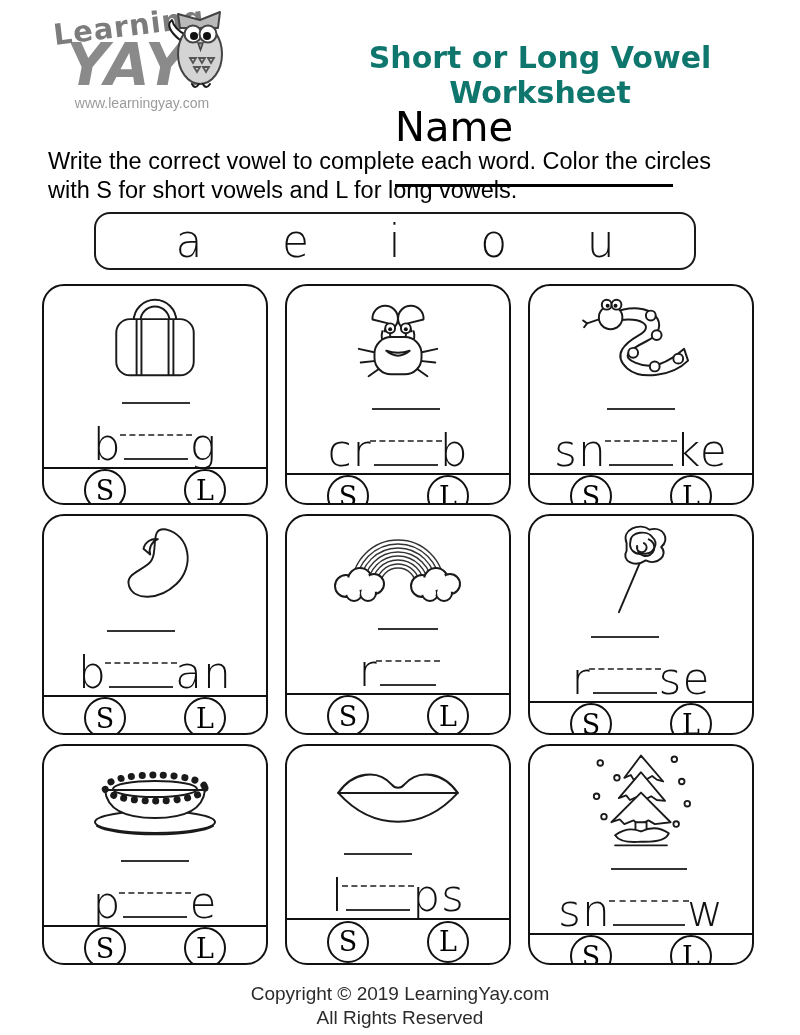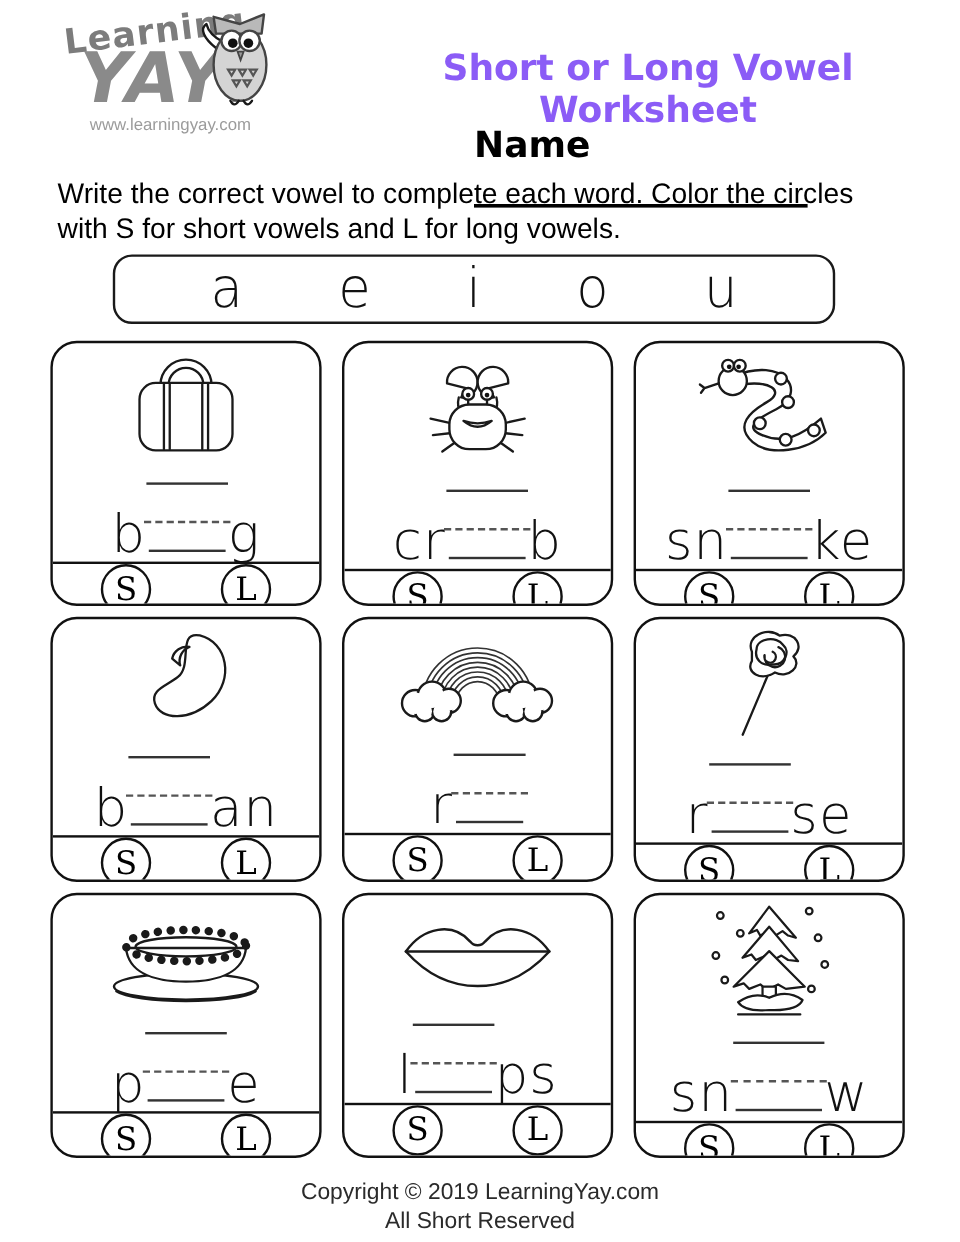--- a/index.html
+++ b/index.html
@@ -21,26 +21,26 @@
   }
   .logo-line2 {
     font-family:"DejaVu Sans", sans-serif; font-weight:900; font-style:italic; font-size:58px;
     color:#8a8a8a; display:block; line-height:0.95; letter-spacing:2px; margin-top:-4px;
   }
   .logo-url { font-size:14px; color:#9b9b9b; display:block; margin-top:2px; }
   .owl { position:absolute; left:158px; top:2px; width:72px; height:92px; }
 
   .page-title {
     position:absolute; left:300px; top:40px; width:480px; text-align:center;
-    font-family:"DejaVu Sans", sans-serif; font-size:30px; font-weight:600; color:#8b5cf6;
+    font-family:"DejaVu Sans", sans-serif; font-size:30px; font-weight:600; color:#0f766e;
     letter-spacing:0px;
   }
   .name-row {
     position:absolute; left:395px; top:104px; width:370px;
-    font-family:"DejaVu Sans", sans-serif; font-size:30px; font-weight:700;
+    font-family:"DejaVu Sans", sans-serif; font-size:40px; font-weight:400;
   }
   .name-line {
     display:inline-block; width:278px; height:34px;
     border-bottom:3px solid #000; vertical-align:baseline;
   }
   .instructions {
     position:absolute; left:48px; top:147px; width:700px;
     font-size:23.5px; line-height:1.22; color:#000;
   }
 
@@ -405,14 +405,14 @@
     <div class="sl-row">
       <div class="sl-circle">S</div>
       <div class="sl-circle">L</div>
     </div>
   </div>
 
 </div>
 
 <div class="footer">
   <div>Copyright © 2019 LearningYay.com</div>
-  <div>All Short Reserved</div>
+  <div>All Rights Reserved</div>
 </div>
 
 </body></html>

